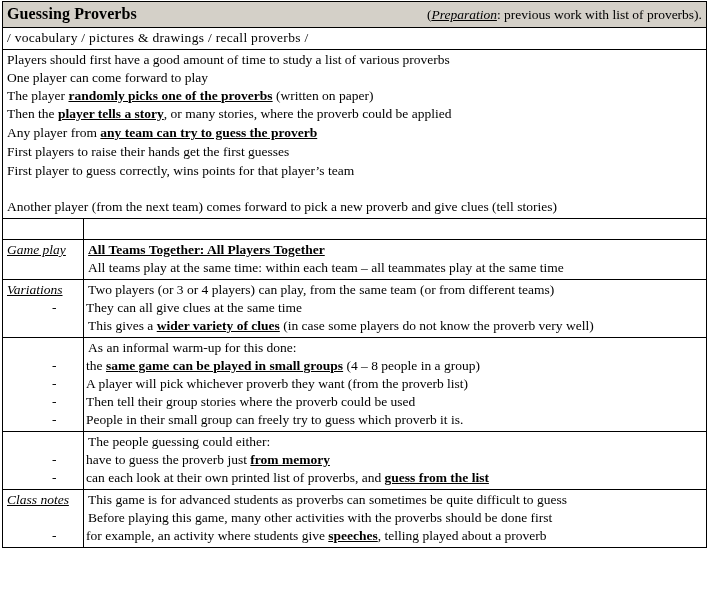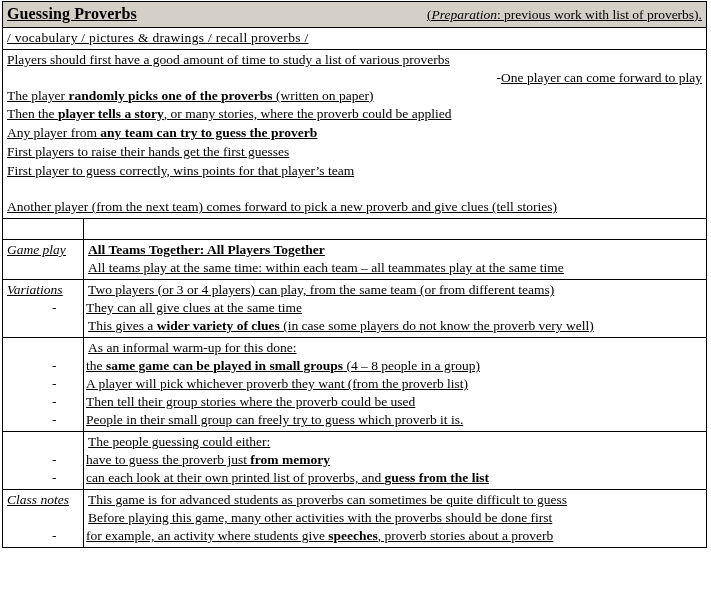--- a/index.html
+++ b/index.html
@@ -14,21 +14,20 @@
     font-family: "Liberation Serif", "DejaVu Serif", serif;
     color: #000000;
     overflow: hidden;
   }
   .sheet {
     width: 618px;
     height: 598px;
     position: relative;
     box-sizing: border-box;
     padding: 1px 3px 0 2px;
-    text-decoration: underline;
   }
   table.doc {
     width: 705px;
     border-collapse: collapse;
     table-layout: fixed;
     border: 1px solid #000;
     background: #fff;
   }
   table.doc td {
     border: 1px solid #000;
@@ -77,21 +76,21 @@
   .bu { font-weight: bold; text-decoration: underline; }
   .iu { font-style: italic; text-decoration: underline; }
 
   p.line {
     margin: 0;
     padding: 0;
     white-space: nowrap;
   }
   p.blank { margin: 0; padding: 0; height: 18px; }
 
-  .l1 { padding-left: 30px; text-indent: -16px; text-align: right; }
+  .l1 { padding-left: 30px; text-indent: -16px; }
   .l2 { padding-left: 76px; text-indent: -18px; }
   .l3 { padding-left: 124px; text-indent: -24px; }
   .v1 { padding-left: 48px; text-indent: -18px; }
 
   .mk { display: inline-block; }
   .mk-dash  { width: 16px; }
   .mk-circ  { width: 18px; }
   .mk-sq    { width: 24px; }
   .sqglyph { font-size: 9px; vertical-align: 2px; }
 </style>
@@ -186,19 +185,19 @@
           <p class="line v1"><span class="mk mk-dash">-</span><span>have to guess the proverb just </span><span class="bu">from memory</span></p>
           <p class="line v1"><span class="mk mk-dash">-</span><span>can each look at their own printed list of proverbs, and </span><span class="bu">guess from the list</span></p>
         </td>
       </tr>
 
       <tr>
         <td class="label-cell">Class notes</td>
         <td>
           <p class="line">This game is for advanced students as proverbs can sometimes be quite difficult to guess</p>
           <p class="line">Before playing this game, many other activities with the proverbs should be done first</p>
-          <p class="line v1"><span class="mk mk-dash">-</span><span>for example, an activity where students give </span><span class="bu">speeches</span><span>, proverb stories about a proverb</span></p>
+          <p class="line v1"><span class="mk mk-dash">-</span><span>for example, an activity where students give </span><span class="bu">speeches</span><span>, telling played about a proverb</span></p>
         </td>
       </tr>
 
     </tbody>
   </table>
 </div>
 
 </body></html>

